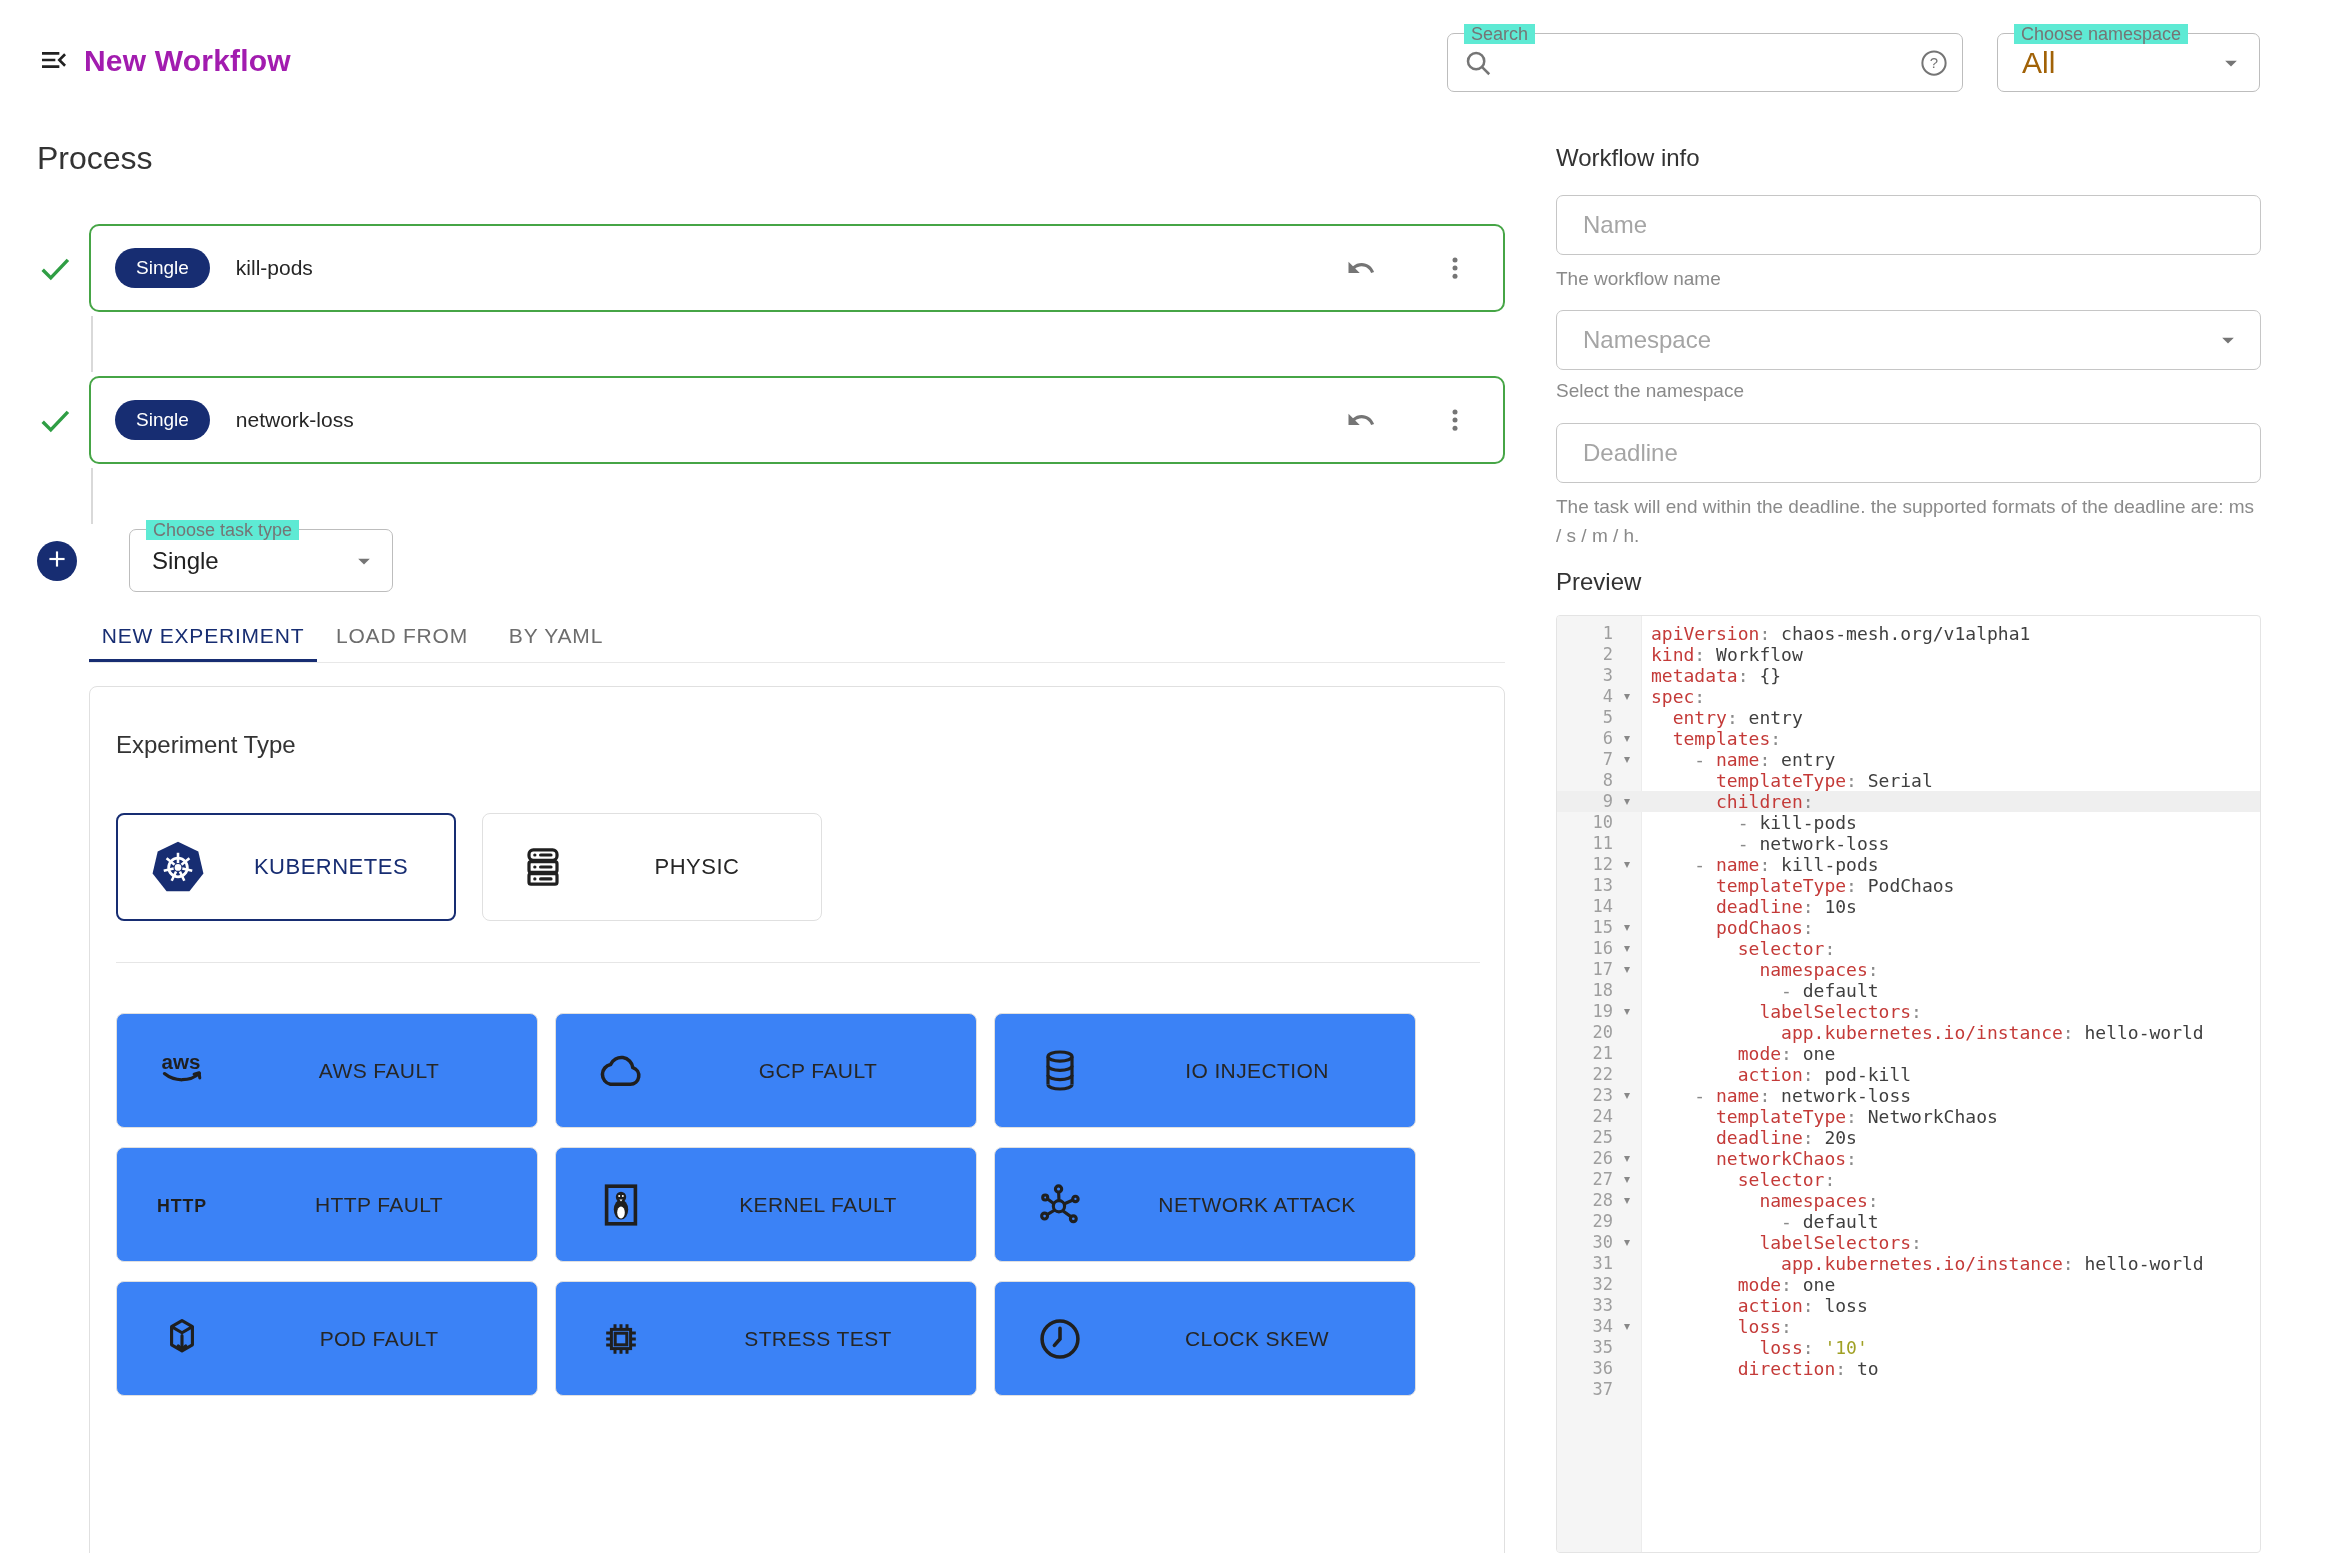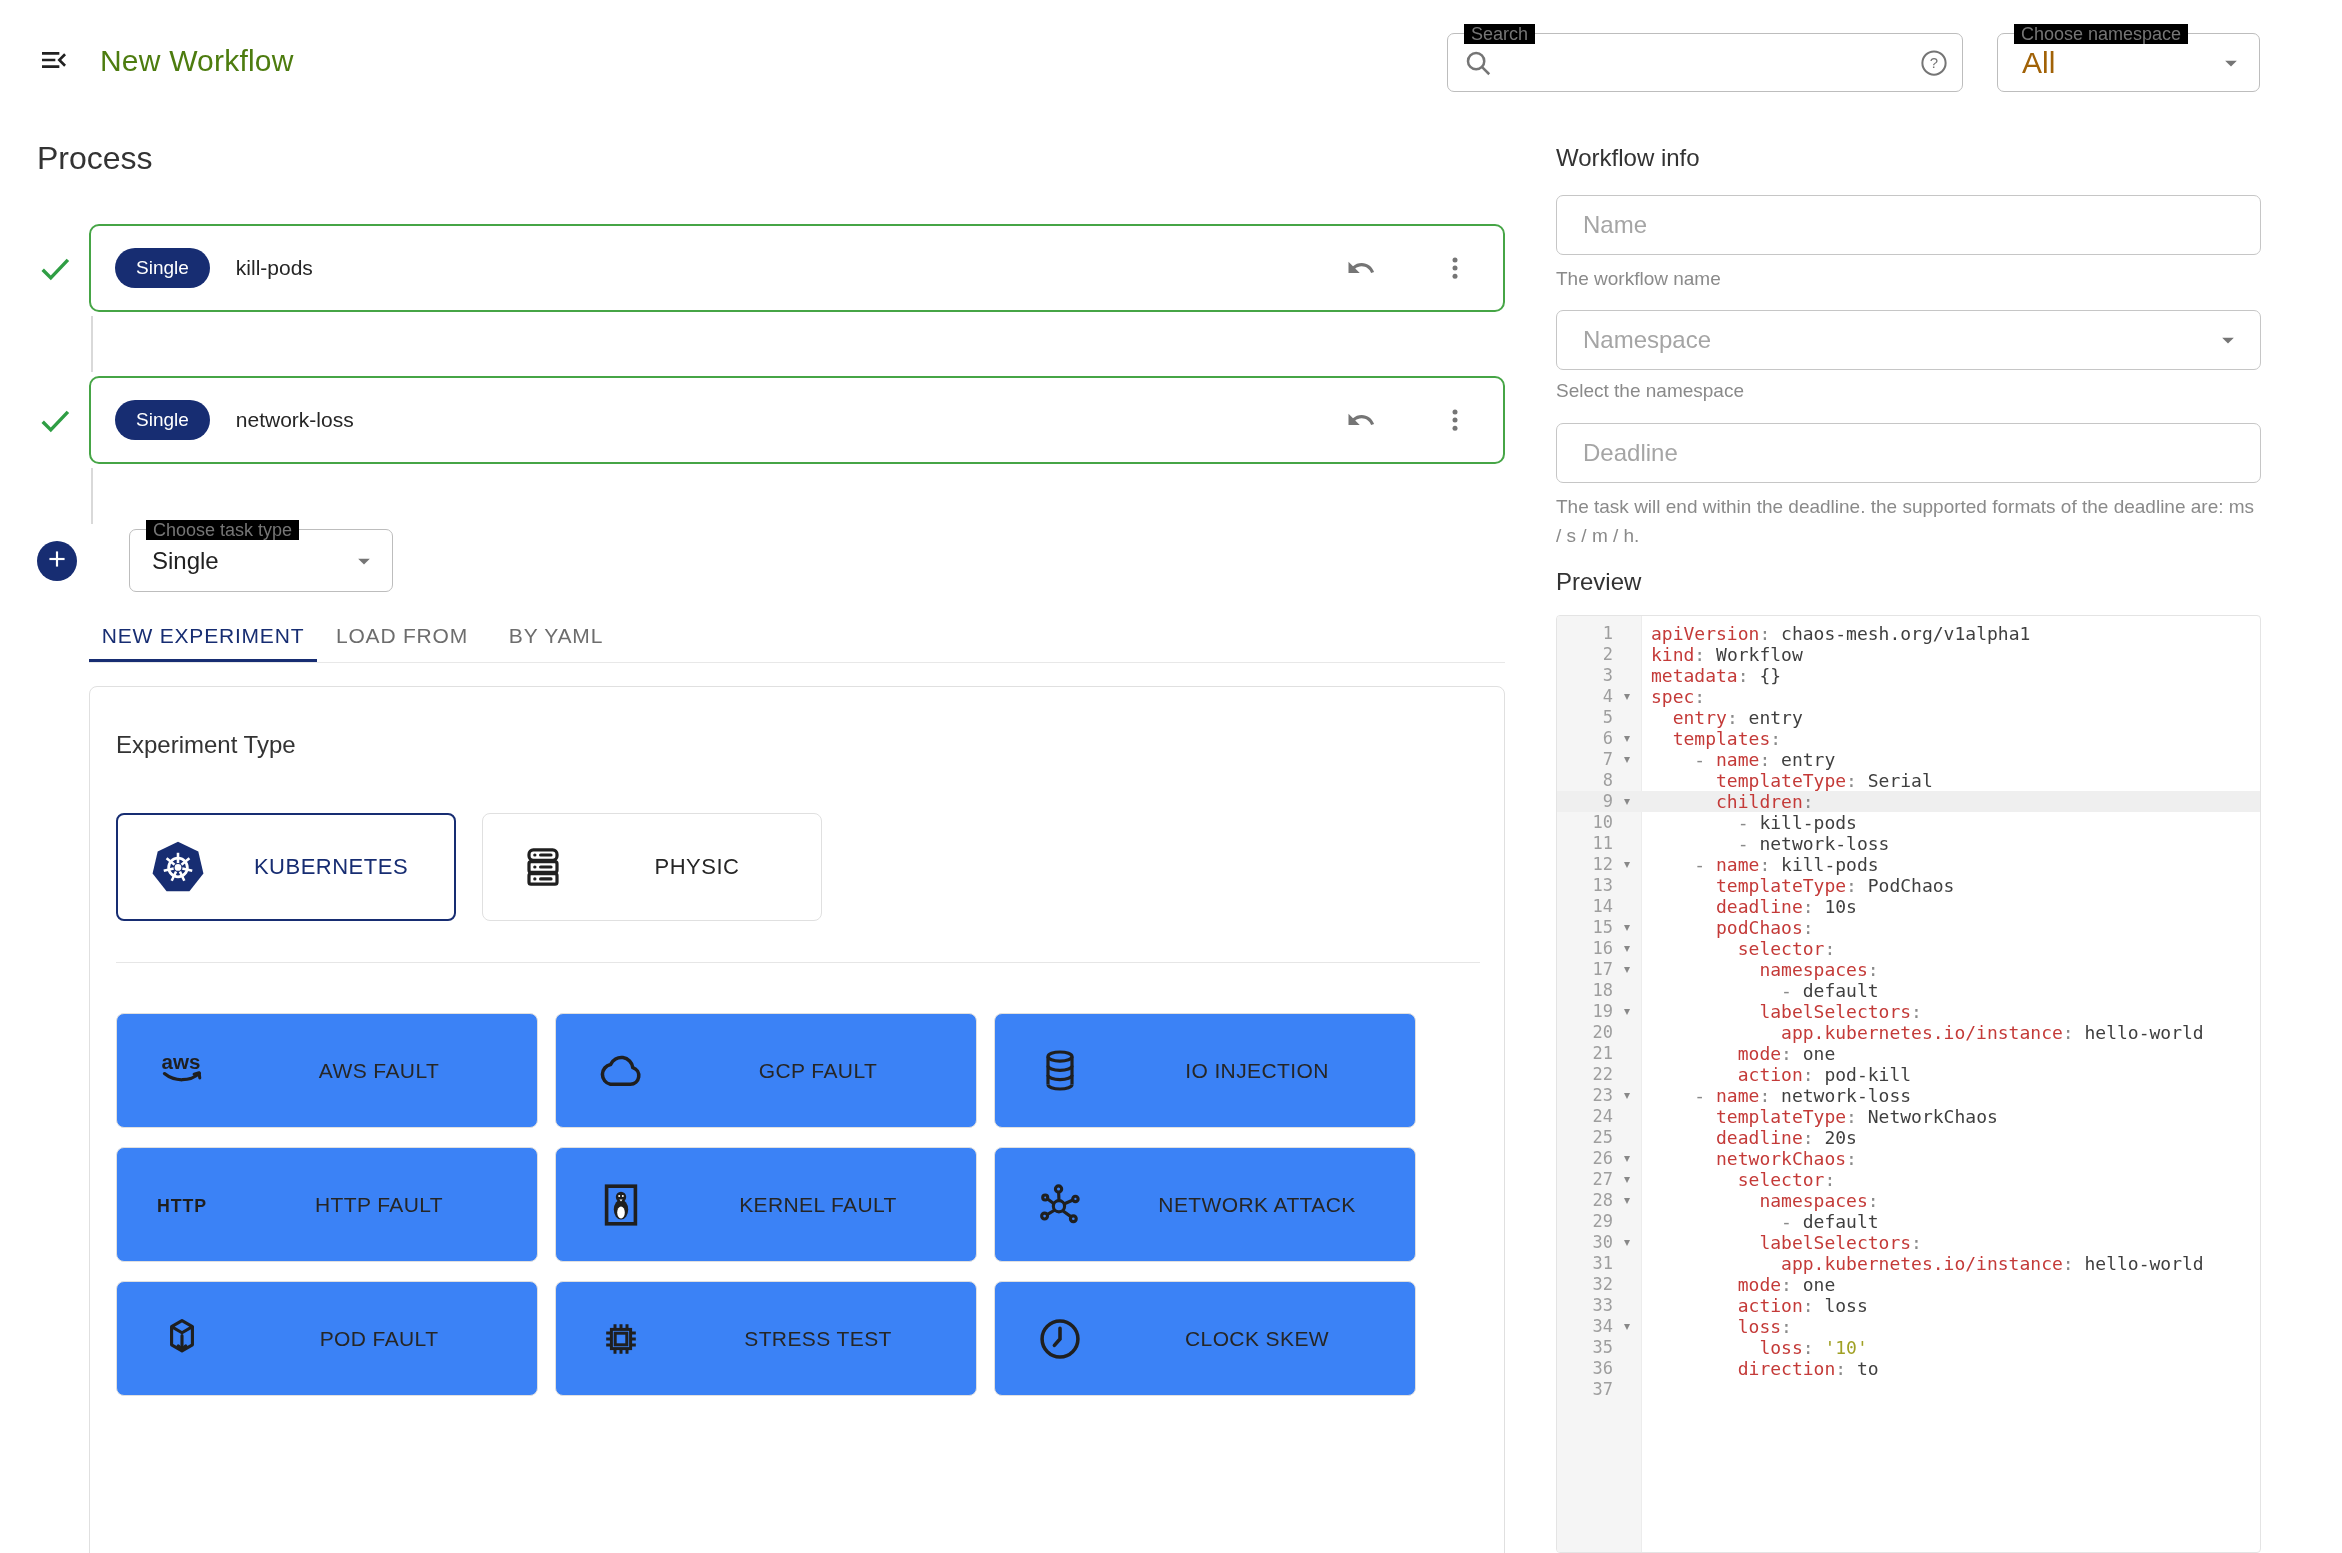--- a/index.html
+++ b/index.html
@@ -2,24 +2,24 @@
 <html style="--primary: #172d72; --code-key: #c43a38; --code-value: #3f3f3f; --code-punct: #8a8a8a; --code-string: #a0a024;"><head>
 <meta charset="utf-8">
 <style>
   html,body{margin:0;padding:0;background:#fff;}
   #app{position:relative;width:2342px;height:1553px;background:#fff;overflow:hidden;
        font-family:"Liberation Sans",sans-serif;color:#212121;}
   .abs{position:absolute;}
 
   
   #menu-btn{left:34px;top:42px;width:40px;height:40px;display:flex;align-items:center;justify-content:center;cursor:pointer;}
-  #page-title{left:100px;top:44px;font-size:30px;font-weight:400;color:#4d7c0f;letter-spacing:.2px;}
+  #page-title{left:84px;top:44px;font-size:30px;font-weight:700;color:#a21caf;letter-spacing:.2px;}
 
   .notched{position:absolute;border:1px solid #bdbdbd;border-radius:7px;background:#fff;box-sizing:border-box;}
-  .notched .nlabel{position:absolute;top:-10px;left:16px;background:#000000;padding:0 7px;font-size:18px;color:#757575;line-height:20px;}
+  .notched .nlabel{position:absolute;top:-10px;left:16px;background:#5eead4;padding:0 7px;font-size:18px;color:#757575;line-height:20px;}
   #search-field{left:1447px;top:33px;width:516px;height:59px;display:flex;align-items:center;}
   #search-field input{border:0;outline:0;flex:1;font-size:24px;font-family:inherit;color:#212121;min-width:0;background:transparent;}
   .field-icon{width:36px;height:36px;display:flex;align-items:center;justify-content:center;flex:0 0 auto;}
   #ns-field{left:1997px;top:33px;width:263px;height:59px;display:flex;align-items:center;cursor:pointer;}
   #ns-field .val{font-size:30px;color:#a16207;margin-left:24px;flex:1;}
   #task-type-field{left:52px;top:0;width:264px;height:63px;display:flex;align-items:center;cursor:pointer;position:relative;flex:0 0 auto;}
   #task-type-field .val{font-size:24px;color:#212121;margin-left:22px;flex:1;}
   .caret{margin-right:14px;flex:0 0 auto;display:flex;}
 
   

